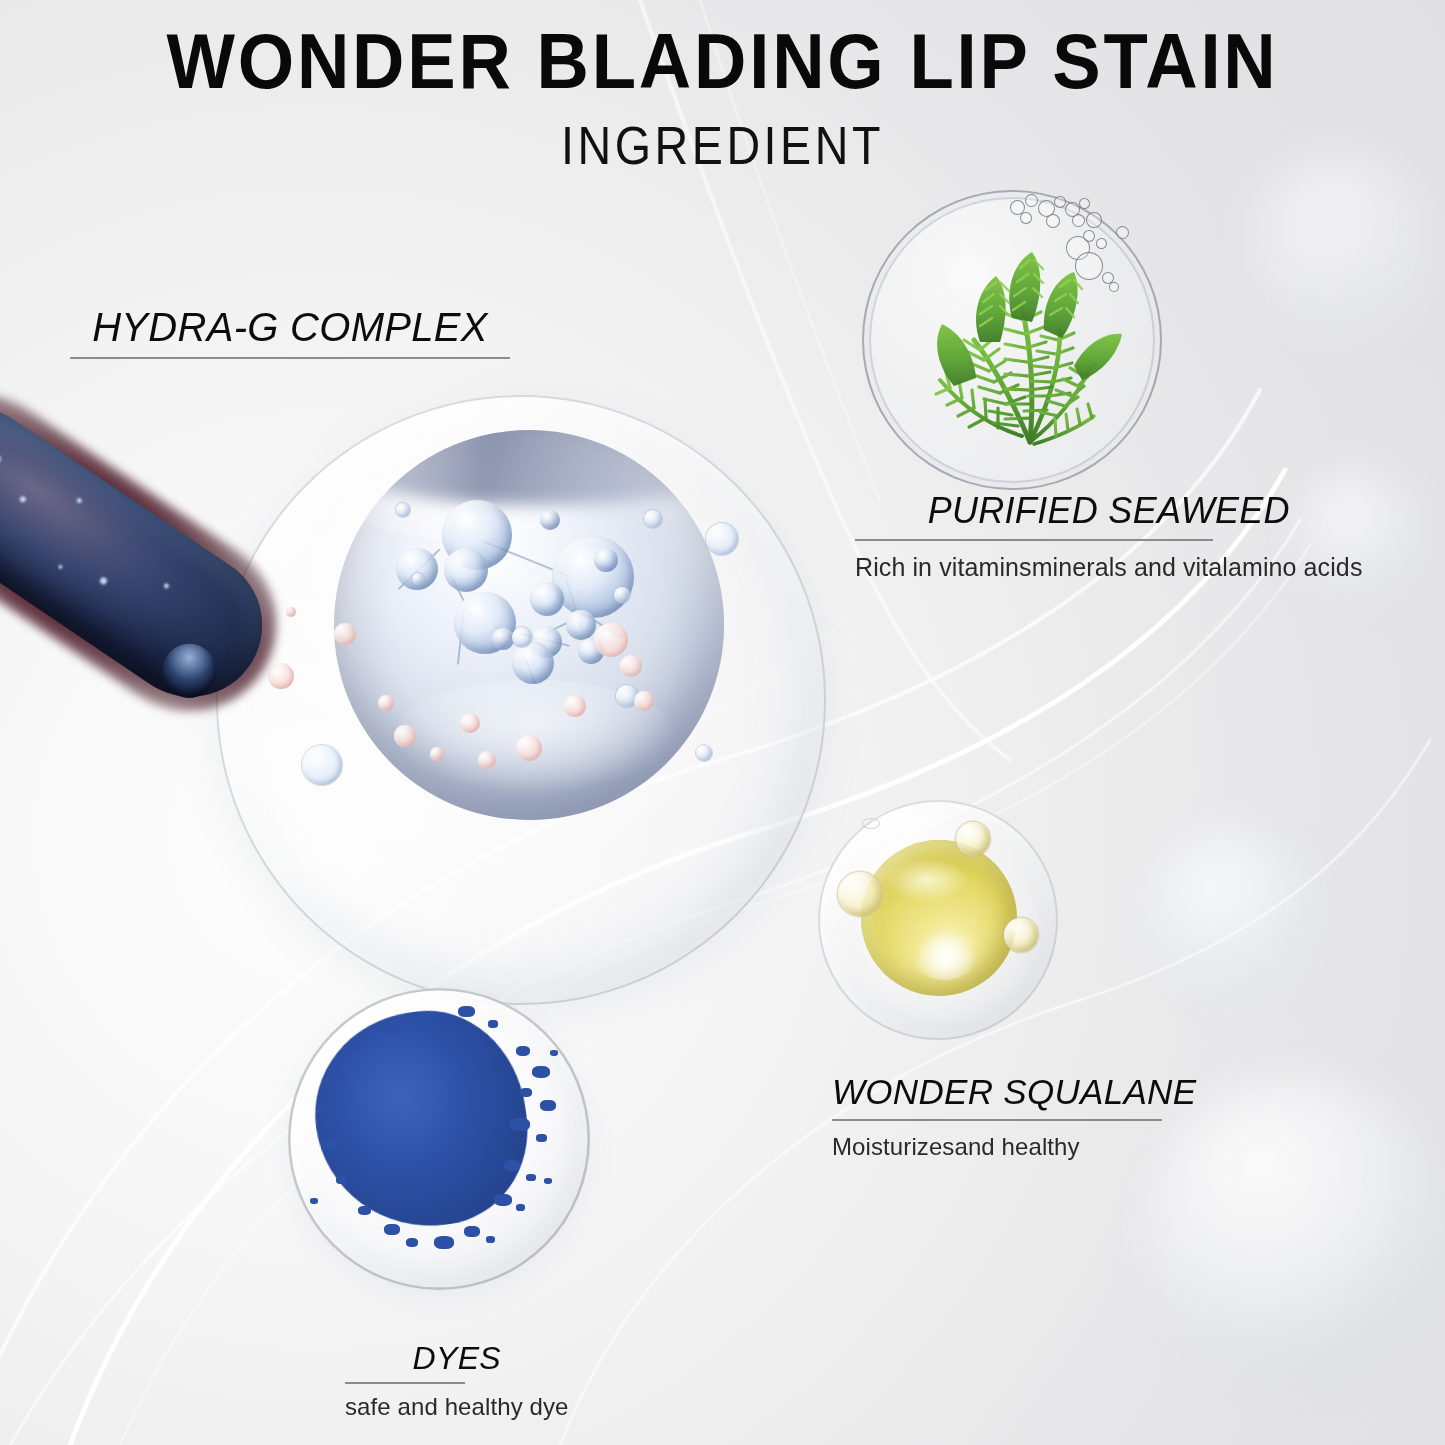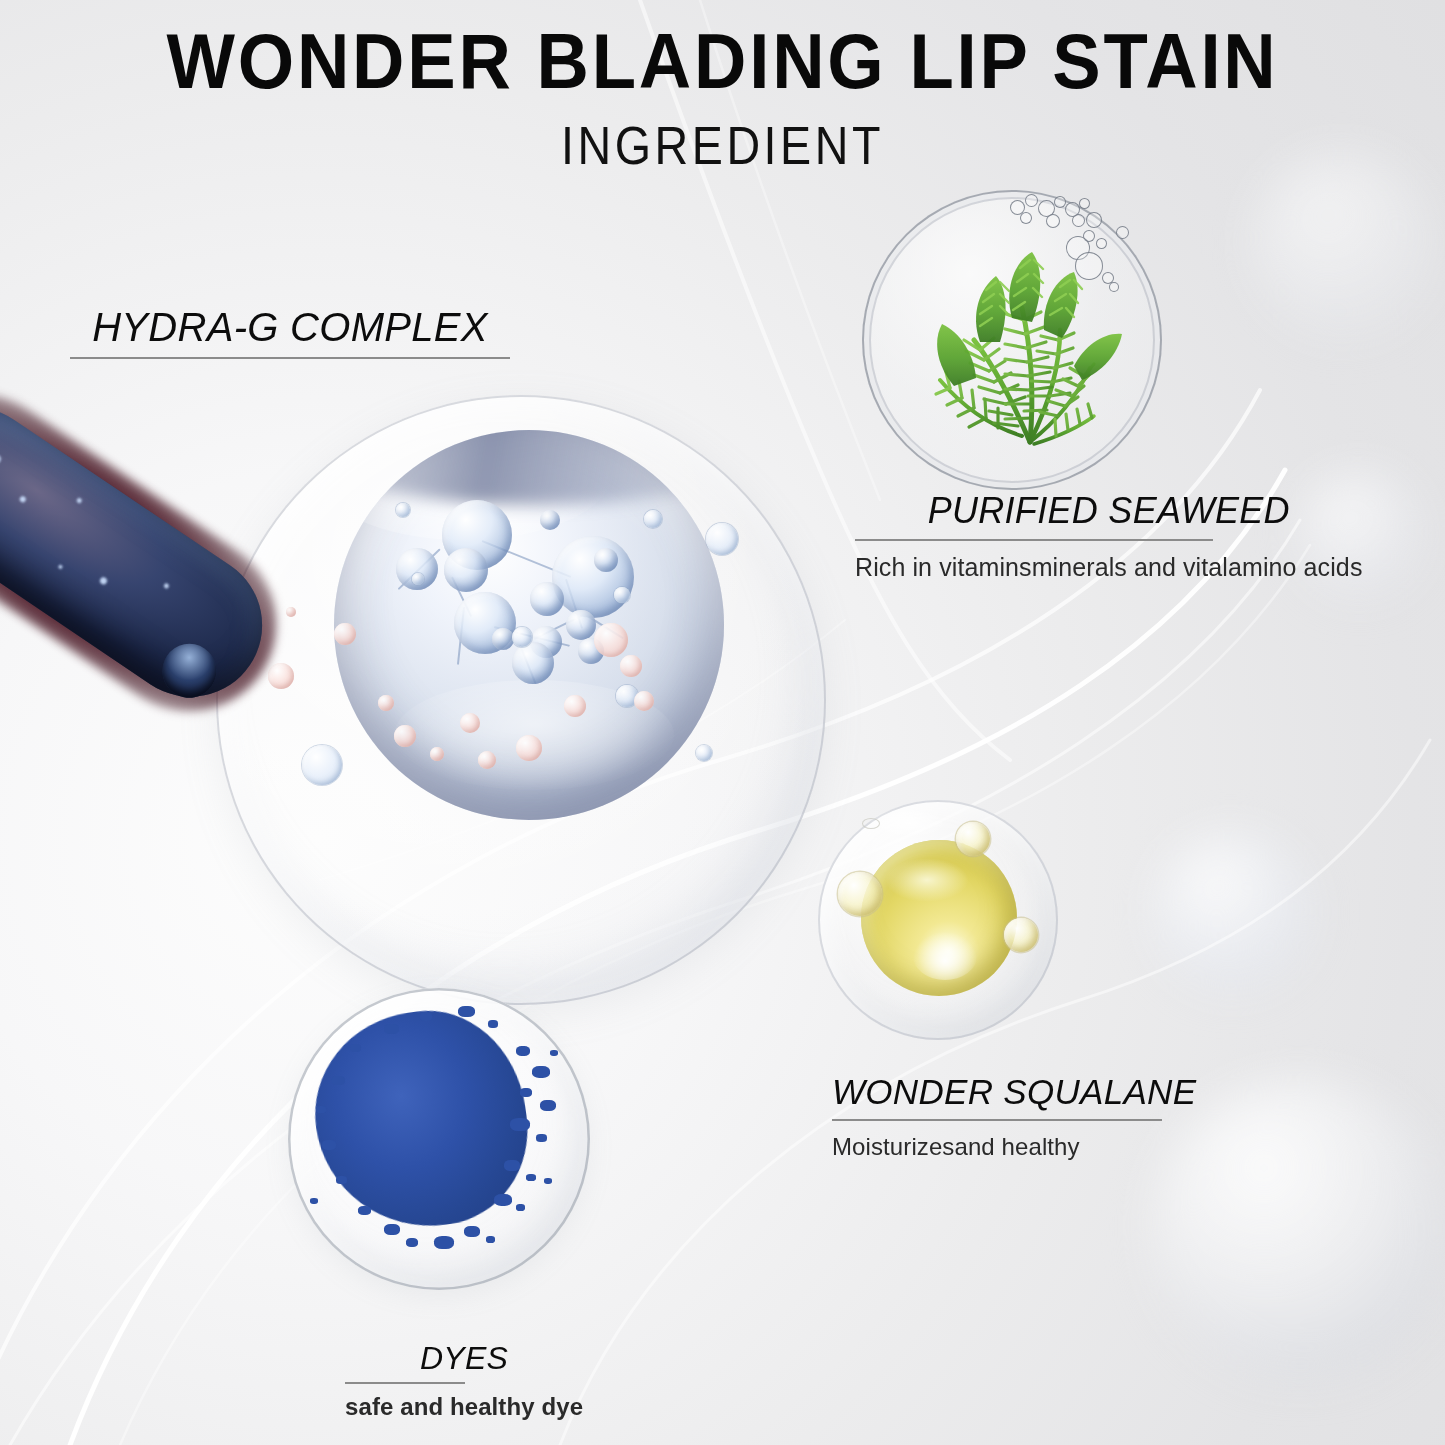--- a/index.html
+++ b/index.html
@@ -57,21 +57,21 @@
   #blk-seaweed .ing-desc{font-size:25px;}
 
   #blk-squalane{left:832px;top:1072px;}
   #blk-squalane .ing-title{font-size:35px;}
   #blk-squalane .ing-rule{width:330px;}
   #blk-squalane .ing-desc{font-size:24px;}
 
   #blk-dyes{left:345px;top:1318px;margin-top:22px;}
   #blk-dyes .ing-title{font-size:32px;}
   #blk-dyes .ing-rule{width:120px;margin-top:5px;}
-  #blk-dyes .ing-desc{font-size:24px;margin-top:9px;font-weight:bold;}
+  #blk-dyes .ing-desc{font-size:24px;margin-top:9px;}
 
   
   #mainsphere{
     position:absolute;left:216px;top:395px;width:610px;height:610px;border-radius:50%;
     background:
       radial-gradient(circle at 36% 26%, rgba(255,255,255,.95) 0%, rgba(255,255,255,.35) 34%, rgba(255,255,255,.05) 58%, rgba(226,228,233,.25) 100%);
     box-shadow:
       inset 0 0 0 2px rgba(160,166,178,.40),
       inset 14px 18px 44px rgba(255,255,255,.9),
       inset -16px -22px 48px rgba(186,192,204,.30),

